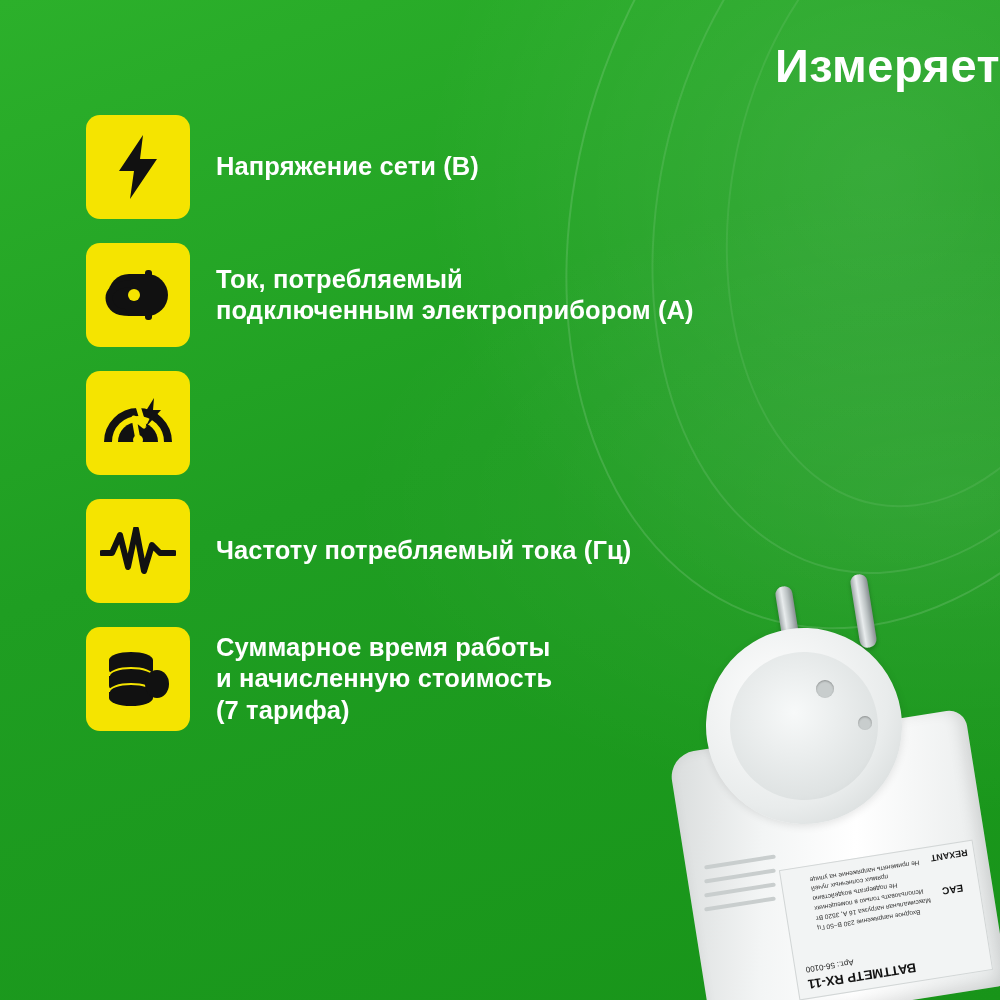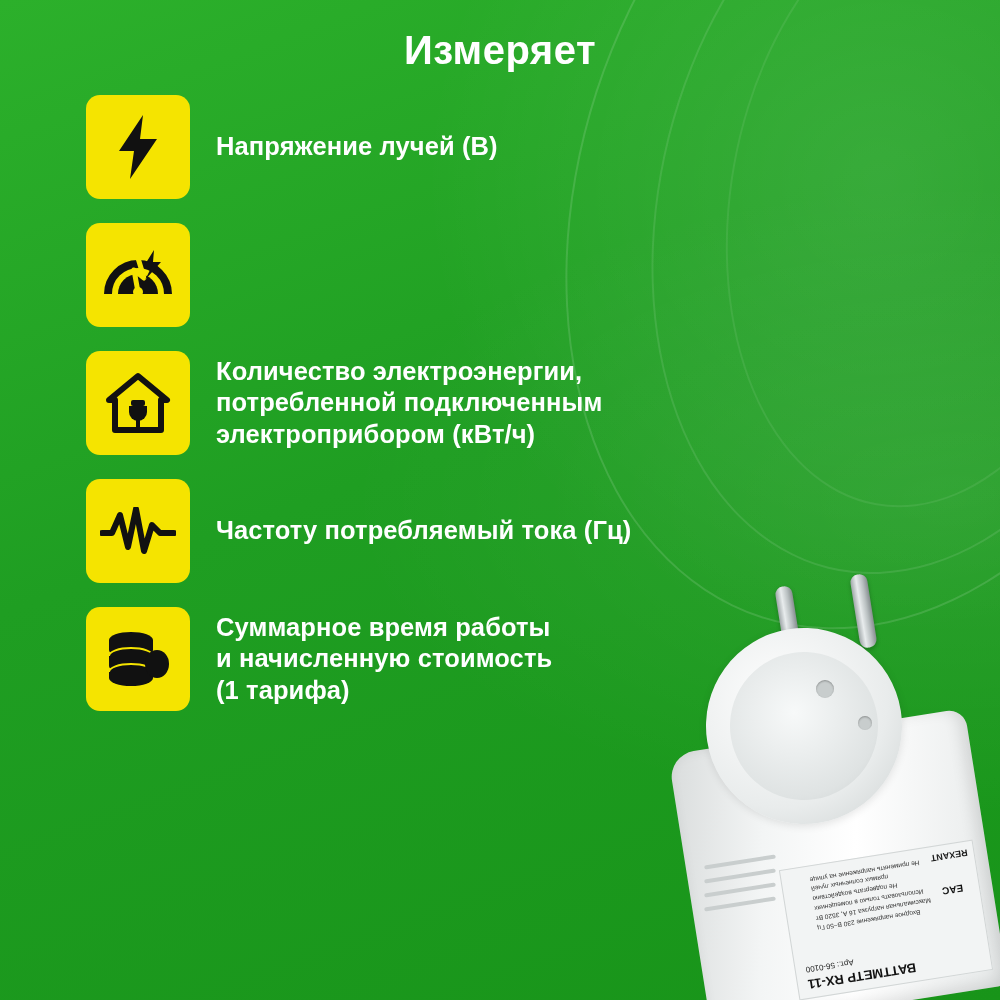--- a/index.html
+++ b/index.html
@@ -24,26 +24,26 @@
     border: 2px solid rgba(255,255,255,0.13);
     border-radius: 50%;
     pointer-events: none;
   }
   .sw1 { width: 640px; height: 900px; right: -220px; top: -260px; transform: rotate(18deg); }
   .sw2 { width: 520px; height: 760px; right: -180px; top: -180px; transform: rotate(14deg); border-color: rgba(255,255,255,0.10); }
   .sw3 { width: 400px; height: 620px; right: -130px; top: -110px; transform: rotate(10deg); border-color: rgba(255,255,255,0.08); }
 
   .title {
     position: relative;
-    text-align: center;
+    text-align: right;
     color: #ffffff;
-    font-size: 40px;
+    font-size: 47px;
     font-weight: bold;
     letter-spacing: 0.5px;
-    padding-top: 28px;
+    padding-top: 38px;
   }
 
   .list {
     position: relative;
     margin-top: 22px;
     padding-left: 86px;
     display: flex;
     flex-direction: column;
     gap: 24px;
   }
@@ -176,49 +176,49 @@
   <div class="title">Измеряет</div>
 
   <div class="list">
 
     <div class="row">
       <div class="icon-box">
         <svg width="50" height="64" viewBox="0 0 50 64" aria-hidden="true">
           <polygon points="30,0 6,36 21,36 17,64 44,24 27,24" fill="#111111"></polygon>
         </svg>
       </div>
-      <div class="row-text">Напряжение лучей (В)</div>
-    </div>
-
+      <div class="row-text">Напряжение сети (В)</div>
+    </div>
+
+    <div class="row">
+      <div class="icon-box">
+        <svg width="66" height="62" viewBox="0 0 66 62" aria-hidden="true">
+          <rect x="40" y="6" width="7" height="16" rx="3" fill="#111"></rect>
+          <rect x="40" y="40" width="7" height="16" rx="3" fill="#111"></rect>
+          <path d="M24 10 h18 a16 16 0 0 1 0 42 h-18 a21 21 0 0 1 0 -42 z" fill="#111"></path>
+          <path d="M24 20 C10 20 4 28 4 34 C4 41 10 48 18 48" stroke="#111" stroke-width="7" fill="none" stroke-linecap="round"></path>
+          <circle cx="29" cy="31" r="6" fill="#f5e400"></circle>
+        </svg>
+      </div>
+      <div class="row-text">Ток, потребляемый
+подключенным электроприбором (А)</div>
+    </div>
 
     <div class="row">
       <div class="icon-box">
         <svg width="68" height="62" viewBox="0 0 68 62" aria-hidden="true">
           <path d="M4 50 A30 30 0 0 1 64 50" stroke="#111" stroke-width="8" fill="none"></path>
           <path d="M14 50 A20 20 0 0 1 54 50 z" fill="#111"></path>
           <path d="M34 48 L30 26 L40 34 L34 14" stroke="#f5e400" stroke-width="5" fill="none" stroke-linejoin="round"></path>
           <circle cx="34" cy="48" r="5" fill="#f5e400"></circle>
           <path d="M50 6 l-10 16 h8 l-7 14 l16 -18 h-8 z" fill="#111"></path>
         </svg>
       </div>
     </div>
 
-    <div class="row">
-      <div class="icon-box">
-        <svg width="66" height="62" viewBox="0 0 66 62" aria-hidden="true">
-          <path d="M33 4 L62 28 L56 28 L56 58 L10 58 L10 28 L4 28 Z" fill="none" stroke="#111" stroke-width="6" stroke-linejoin="round"></path>
-          <rect x="26" y="28" width="14" height="6" rx="2" fill="#111"></rect>
-          <path d="M24 34 h18 v6 a9 9 0 0 1 -9 9 a9 9 0 0 1 -9 -9 z" fill="#111"></path>
-          <rect x="31" y="46" width="4" height="9" fill="#111"></rect>
-        </svg>
-      </div>
-      <div class="row-text">Количество электроэнергии,
-потребленной подключенным
-электроприбором (кВт/ч)</div>
-    </div>
 
     <div class="row">
       <div class="icon-box">
         <svg width="76" height="48" viewBox="0 0 76 48" aria-hidden="true">
           <polyline points="2,26 12,26 20,8 28,40 36,2 44,44 52,18 60,26 74,26" fill="none" stroke="#111" stroke-width="6" stroke-linejoin="round" stroke-linecap="round"></polyline>
         </svg>
       </div>
       <div class="row-text">Частоту потребляемый тока (Гц)</div>
     </div>
 
@@ -229,21 +229,21 @@
           <path d="M4 10 v10 a22 8 0 0 0 44 0 v-10 z" fill="#111"></path>
           <ellipse cx="26" cy="26" rx="22" ry="8" fill="#111" stroke="#f5e400" stroke-width="2"></ellipse>
           <path d="M4 26 v10 a22 8 0 0 0 44 0 v-10 z" fill="#111"></path>
           <ellipse cx="26" cy="42" rx="22" ry="8" fill="#111" stroke="#f5e400" stroke-width="2"></ellipse>
           <path d="M4 42 v6 a22 8 0 0 0 44 0 v-6 z" fill="#111"></path>
           <ellipse cx="52" cy="34" rx="12" ry="14" fill="#111"></ellipse>
         </svg>
       </div>
       <div class="row-text">Суммарное время работы
 и начисленную стоимость
-(1 тарифа)</div>
+(7 тарифа)</div>
     </div>
 
   </div>
 
   <div class="product">
     <div class="body-main"></div>
     <div class="pin pin1"></div>
     <div class="pin pin2"></div>
     <div class="socket-face"></div>
     <div class="socket-inner"></div>

